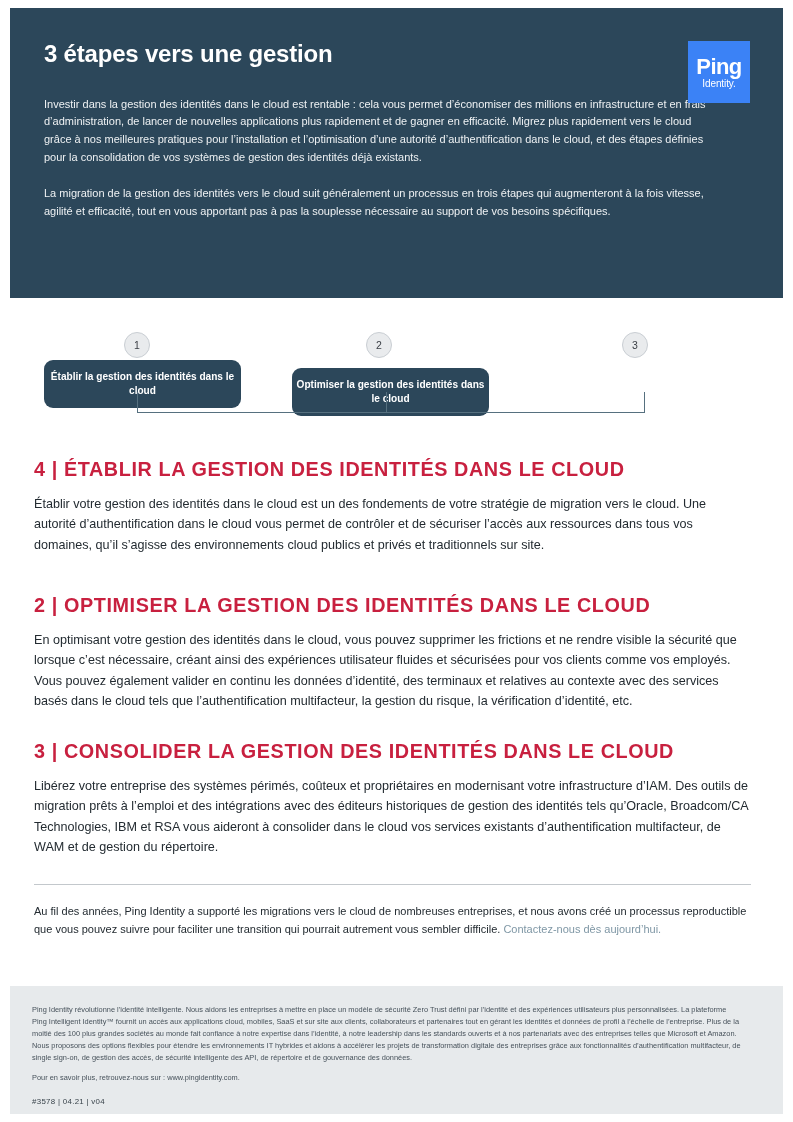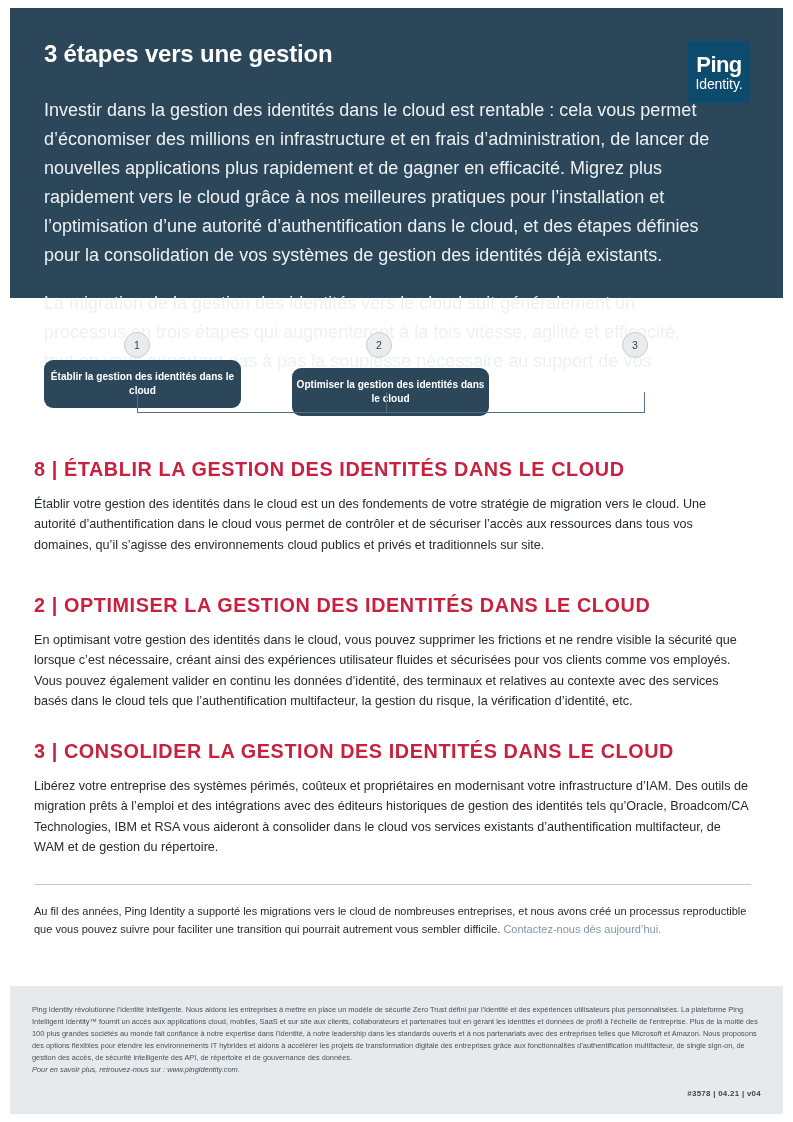--- a/index.html
+++ b/index.html
@@ -40,46 +40,46 @@
     max-width: 600px;
   }
   .header-title .line { display: block; }
 
   .logo {
     position: absolute;
     right: 33px;
     top: 33px;
     width: 62px;
     height: 62px;
-    background: #0c4a6e;
+    background: #3b82f6;
     display: flex;
     flex-direction: column;
     align-items: center;
     justify-content: center;
     padding-top: 2px;
   }
   .logo-ping {
     color: #ffffff;
     font-size: 22px;
     font-weight: bold;
     line-height: 0.92;
     letter-spacing: -0.6px;
   }
   .logo-identity {
     color: #ffffff;
-    font-size: 14px;
+    font-size: 10px;
     font-weight: normal;
     letter-spacing: -0.1px;
     line-height: 1;
     margin-top: 2px;
   }
 
   .header-para {
     color: #eef1f3;
-    font-size: 18px;
+    font-size: 11px;
     line-height: 1.62;
     max-width: 670px;
   }
   .header-para.p1 { margin-top: 26px; }
   .header-para.p2 { margin-top: 18px; }
 
   
   .steps {
     position: absolute;
     left: 44px;
@@ -196,36 +196,35 @@
   }
 
   
   .footer {
     position: absolute;
     left: 10px;
     top: 986px;
     width: 773px;
     height: 128px;
     background: #e7eaec;
-    padding: 18px 22px 0 22px;
+    padding: 18px 40px 0 22px;
   }
   .footer-text {
     color: #46515a;
     font-size: 7.4px;
     line-height: 1.62;
     max-width: 728px;
   }
-  .footer-link-line { margin-top: 0px; font-style: italic; }
+  .footer-link-line { margin-top: 8px; }
   .footer-code {
     margin-top: 13px;
     color: #3a444c;
     font-size: 7.9px;
-    font-weight: bold;
+    font-weight: normal;
     letter-spacing: 0.3px;
-    text-align: right;
   }
 </style>
 </head>
 <body>
 
 <div class="page">
 
   <div class="header">
 
     <div class="header-title">
@@ -254,21 +253,21 @@
     <div class="step-badge badge-2">2</div>
     <div class="step-badge badge-3">3</div>
 
     <div class="conn-v conn-v1"></div>
     <div class="conn-v conn-v2"></div>
     <div class="conn-v conn-v3"></div>
     <div class="conn-h"></div>
   </div>
 
   <div class="section sec-1">
-    <div class="section-heading">8 | ÉTABLIR LA GESTION DES IDENTITÉS DANS LE CLOUD</div>
+    <div class="section-heading">4 | ÉTABLIR LA GESTION DES IDENTITÉS DANS LE CLOUD</div>
     <div class="section-body">Établir votre gestion des identités dans le cloud est un des fondements de votre stratégie de migration vers le cloud. Une autorité d’authentification dans le cloud vous permet de contrôler et de sécuriser l’accès aux ressources dans tous vos domaines, qu’il s’agisse des environnements cloud publics et privés et traditionnels sur site.</div>
   </div>
 
   <div class="section sec-2">
     <div class="section-heading">2 | OPTIMISER LA GESTION DES IDENTITÉS DANS LE CLOUD</div>
     <div class="section-body">En optimisant votre gestion des identités dans le cloud, vous pouvez supprimer les frictions et ne rendre visible la sécurité que lorsque c’est nécessaire, créant ainsi des expériences utilisateur fluides et sécurisées pour vos clients comme vos employés. Vous pouvez également valider en continu les données d’identité, des terminaux et relatives au contexte avec des services basés dans le cloud tels que l’authentification multifacteur, la gestion du risque, la vérification d’identité, etc.</div>
   </div>
 
   <div class="section sec-3">
     <div class="section-heading">3 | CONSOLIDER LA GESTION DES IDENTITÉS DANS LE CLOUD</div>

